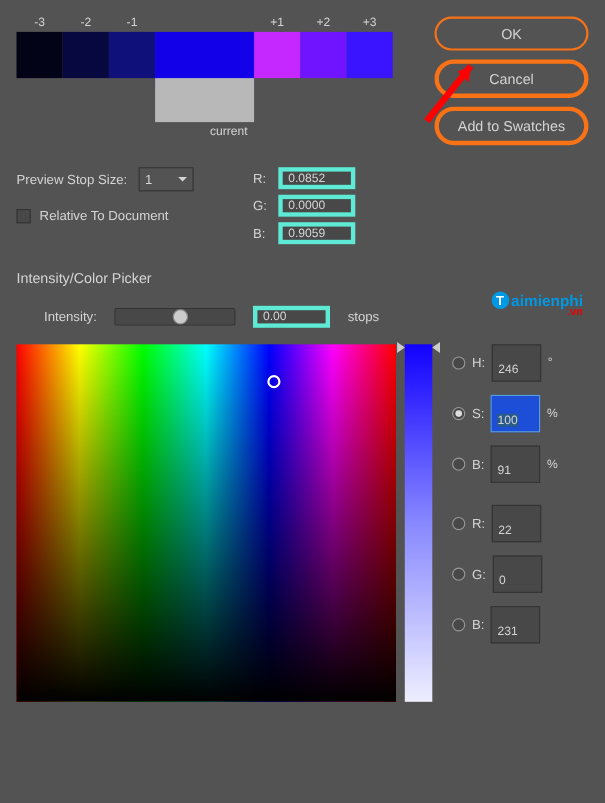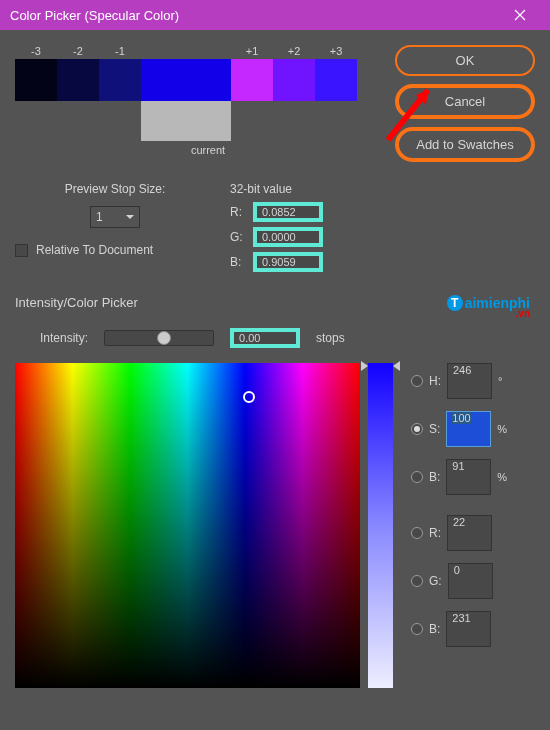--- a/index.html
+++ b/index.html
@@ -21,21 +21,21 @@
     .current-box { width: 90px; height: 40px; background: #b8b8b8; margin-top: -8px; }
     .current-wrapper { display: flex; flex-direction: column; align-items: center; }
     .current-label { font-size: 11px; margin-top: 3px; margin-left: 44px; }
     
     .buttons-col { display: flex; flex-direction: column; gap: 8px; width: 140px; }
     .pill-btn { border: 4px solid #f97316; border-radius: 20px; padding: 6px 0; text-align: center; color: #d4d4d4; background: transparent; font-size: 13px; cursor: pointer; }
     .pill-btn.ok { border-width: 2px; }
     
     .mid-section { display: flex; gap: 15px; margin-top: 20px; align-items: flex-start; }
     .preview-col { width: 200px; }
-    .preview-row { display: flex; align-items: center; gap: 10px; margin-bottom: 15px; flex-direction: column; }
+    .preview-row { display: flex; align-items: center; gap: 10px; margin-bottom: 15px; }
     .dropdown { width: 50px; height: 22px; background: #535353; border: 1px solid #333; color: #d4d4d4; display: flex; align-items: center; padding: 0 5px; position: relative; }
     .dropdown::after { content: ""; position: absolute; right: 5px; border-left: 4px solid transparent; border-right: 4px solid transparent; border-top: 4px solid #d4d4d4; }
     .checkbox-row { display: flex; align-items: flex-end; gap: 8px; }
     .checkbox { width: 13px; height: 13px; border: 1px solid #333; background: #484848; }
     
     .bit32-col { width: 140px; }
     .rgb-row { display: flex; align-items: center; gap: 8px; margin-bottom: 5px; }
     .rgb-label { width: 15px; }
     .num-input { width: 70px; height: 20px; background: #484848; border: 4px solid #5eead4; color: #d4d4d4; padding: 0 5px; font-size: 11px; }
     
@@ -54,43 +54,35 @@
     .color-cursor { position: absolute; width: 12px; height: 12px; border: 2px solid #fff; border-radius: 50%; left: 228px; top: 28px; }
     .hue-strip { width: 25px; height: 325px; position: relative; background: linear-gradient(to bottom, #1100ff 0%, #8888ff 50%, #eeeeff 100%); }
     .hue-arrow-l, .hue-arrow-r { position: absolute; top: -2px; width: 0; height: 0; border-top: 5px solid transparent; border-bottom: 5px solid transparent; }
     .hue-arrow-l { left: -7px; border-left: 7px solid #ccc; }
     .hue-arrow-r { right: -7px; border-right: 7px solid #ccc; }
     
     .hsb-col { padding-left: 10px; }
     .radio-row { display: flex; align-items: center; gap: 6px; margin-bottom: 12px; }
     .radio { width: 12px; height: 12px; border: 1px solid #999; border-radius: 50%; background: #484848; position: relative; }
     .radio.selected::after { content: ""; position: absolute; width: 6px; height: 6px; background: #ddd; border-radius: 50%; left: 2px; top: 2px; }
-    .hsb-input { width: 45px; height: 36px; background: #484848; border: 1px solid #333; color: #d4d4d4; text-align: left; padding: 0 5px; font-size: 11px; }
+    .hsb-input { width: 45px; height: 24px; background: #484848; border: 1px solid #333; color: #d4d4d4; text-align: left; padding: 16px 5px; font-size: 11px; }
     .hsb-input.hl { border: 1px solid #5a9fd4; background: #1d4ed8; }
     .hsb-input.hl span { background: #2a5a8a; }
     .unit { width: 15px; font-size: 11px; }
     .gap { height: 8px; }
     
     .arrow-annotation { position: absolute; left: 378px; top: 45px; pointer-events: none; z-index: 100; }
     .watermark { position: absolute; right: 20px; top: 265px; font-size: 14px; font-weight: bold; color: #0099e5; display: flex; align-items: center; }
     .watermark-icon { width: 16px; height: 16px; background: #0099e5; border-radius: 50%; color: #fff; display: flex; align-items: center; justify-content: center; margin-right: 2px; font-size: 12px; }
     .watermark-vn { color: #e00; font-size: 10px; position: absolute; right: 0; bottom: -8px; }
   </style>
 </head>
 <body>
 
 <div class="window">
-  <div class="titlebar">
-    <div class="titlebar-title">Color Picker (Specular Color)</div>
-    <div class="close-btn">
-      <svg width="12" height="12" viewBox="0 0 12 12">
-          <path d="M1 1 L11 11 M11 1 L1 11" stroke="#fff" stroke-width="1.2" fill="none"></path>
-        </svg>
-    </div>
-  </div>
 
   <div class="content">
     <div class="top-section">
       <div class="swatches-area">
         <div class="swatch-labels">
           <div class="swatch-label">-3</div>
           <div class="swatch-label">-2</div>
           <div class="swatch-label">-1</div>
           <div class="swatch-label spacer"></div>
           <div class="swatch-label">+1</div>
@@ -125,21 +117,20 @@
           <div class="dropdown">
               <span>1</span>
             </div>
         </div>
         <div class="checkbox-row">
           <div class="checkbox"></div>
           <span>Relative To Document</span>
         </div>
       </div>
       <div class="bit32-col">
-        <div style="margin-bottom:6px">32-bit value</div>
         <div class="rgb-row">
             <span class="rgb-label">R:</span>
             <div class="num-input"><span>0.0852</span></div>
           </div>
         <div class="rgb-row">
             <span class="rgb-label">G:</span>
             <div class="num-input"><span>0.0000</span></div>
           </div>
         <div class="rgb-row">
             <span class="rgb-label">B:</span>

